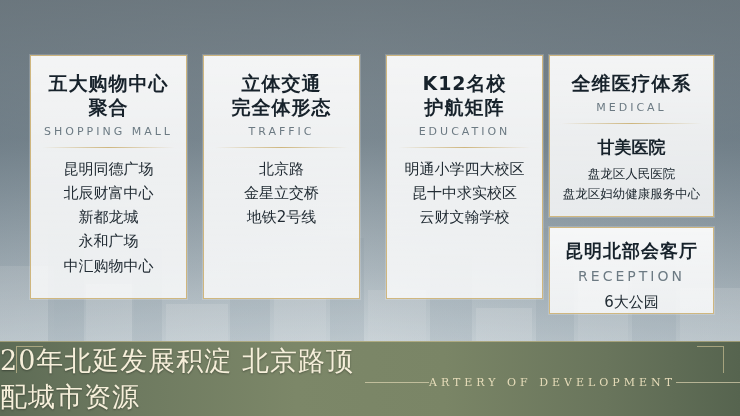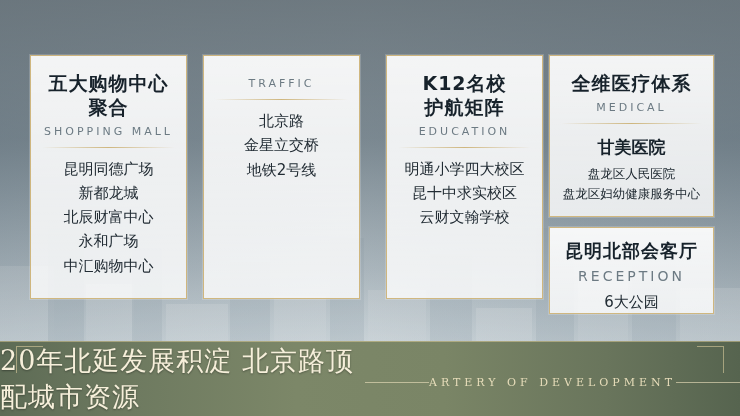--- a/index.html
+++ b/index.html
@@ -118,31 +118,33 @@
     <div class="card" id="card-1">
       <div class="card-inner">
         <div class="cn-title">
           <div>五大购物中心</div>
           <div>聚合</div>
         </div>
         <div class="en-title">SHOPPING MALL</div>
         <div class="divider"></div>
         <div class="items">
           <div>昆明同德广场</div>
+          <div>北辰财富中心</div>
           <div>新都龙城</div>
-          <div>北辰财富中心</div>
           <div>永和广场</div>
           <div>中汇购物中心</div>
         </div>
       </div>
     </div>
 
     <div class="card" id="card-2">
       <div class="card-inner">
         <div class="cn-title">
+          <div>立体交通</div>
+          <div>完全体形态</div>
         </div>
         <div class="en-title">TRAFFIC</div>
         <div class="divider"></div>
         <div class="items">
           <div>北京路</div>
           <div>金星立交桥</div>
           <div>地铁2号线</div>
         </div>
       </div>
     </div>

